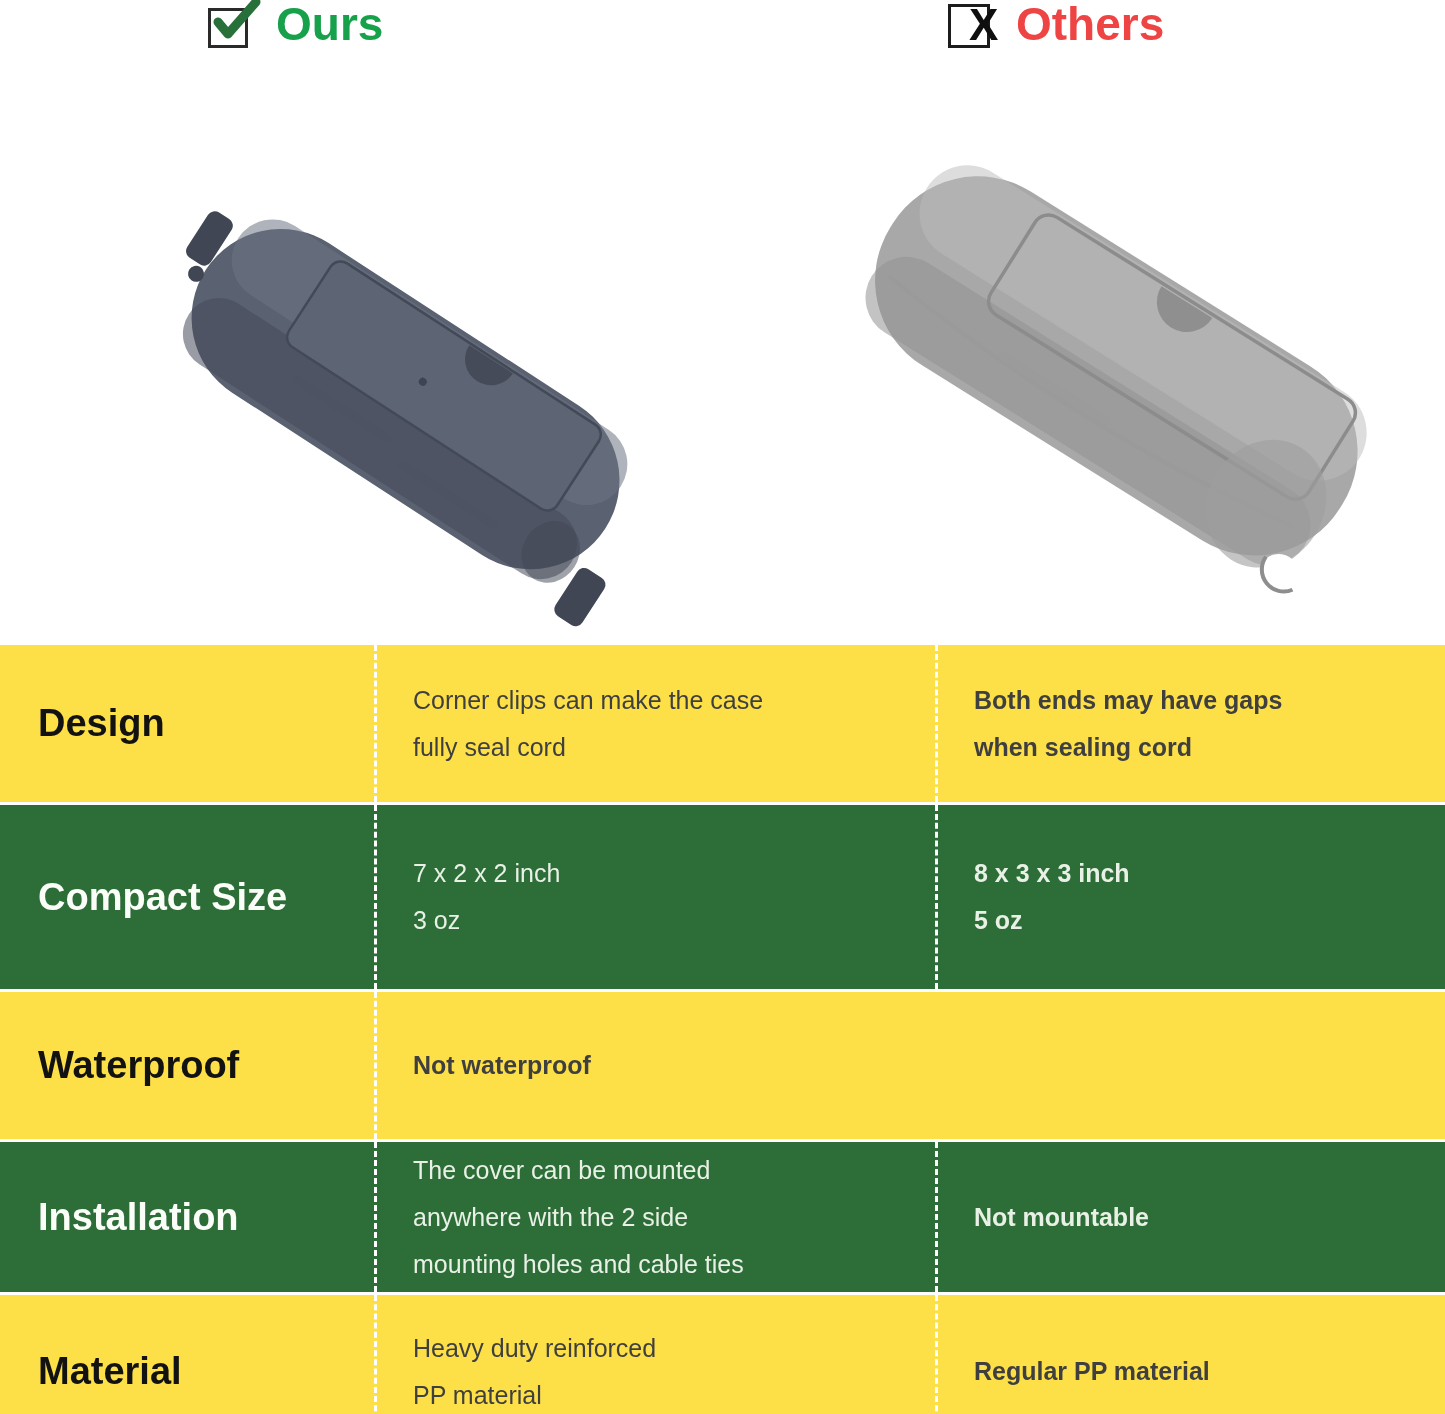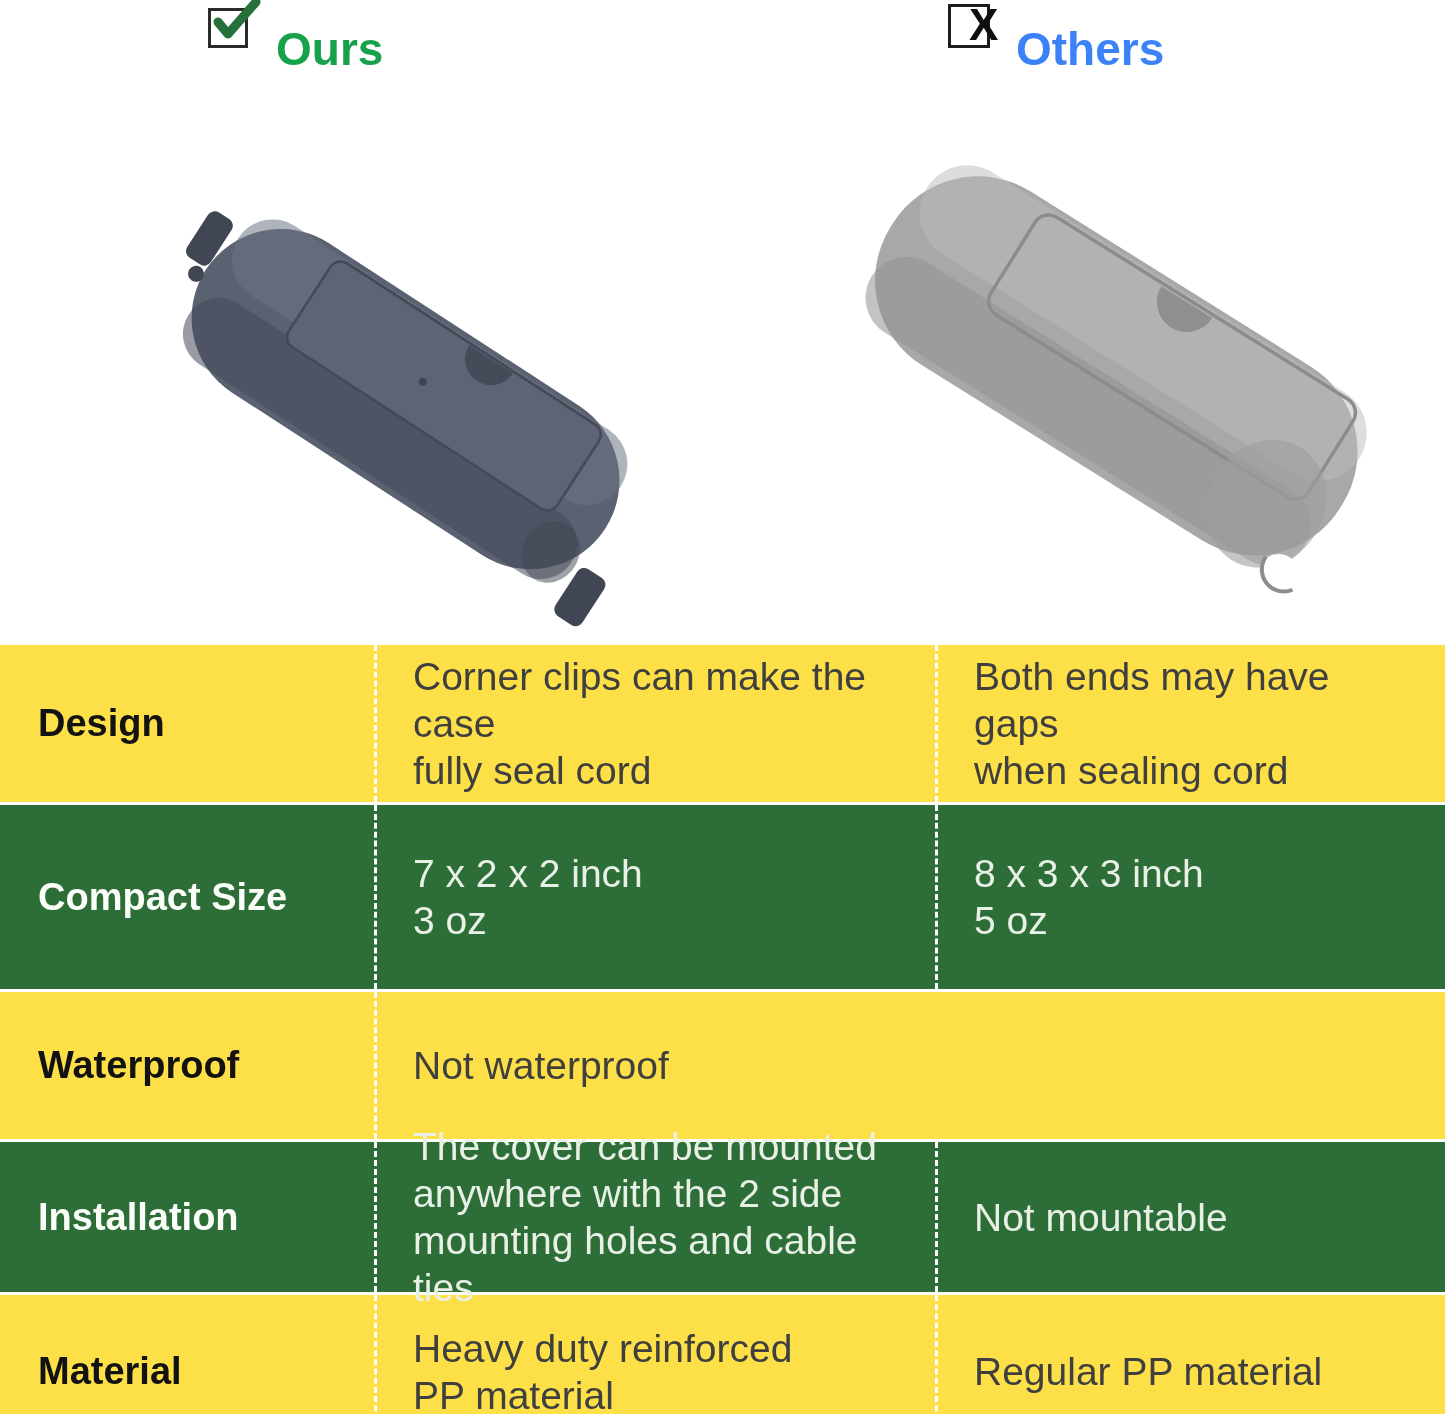--- a/index.html
+++ b/index.html
@@ -6,45 +6,45 @@
   #stage{
     position:relative;
     width:1445px;height:1414px;
     background:#ffffff;
     font-family:"Liberation Sans", sans-serif;
     overflow:hidden;
   }
 
   
   .col-header{position:absolute;top:0;display:flex;align-items:flex-start;gap:18px;}
-  .col-header .hdr-label{font-size:46px;font-weight:bold;line-height:48px;margin-top:25px;}
+  .col-header .hdr-label{font-size:46px;font-weight:bold;line-height:48px;}
   #hdr-ours{left:208px;}
   #hdr-ours .hdr-label{color:#18a14b;}
   #hdr-others{left:948px;}
-  #hdr-others .hdr-label{color:#3b82f6;}
+  #hdr-others .hdr-label{color:#ef4444;}
 
   .checkbox-wrap{position:relative;width:50px;height:50px;flex:0 0 auto;}
   .cb-box{position:absolute;left:0;top:8px;width:34px;height:34px;border:3px solid #2a2a2a;background:#ffffff;}
   .cb-check{position:absolute;left:2px;top:-4px;width:52px;height:48px;}
   .xb-box{position:absolute;left:0;top:4px;width:36px;height:38px;border:3px solid #1c1c1c;background:#ffffff;}
   .xb-x{position:absolute;left:21px;top:3px;font-size:44px;font-weight:bold;color:#0f0f0f;line-height:44px;}
 
   
   .product-svg{position:absolute;}
   #product-ours{left:105px;top:150px;}
   #product-others{left:795px;top:108px;}
 
   
   #comparison-table{position:absolute;left:0;top:645px;width:1445px;}
   .trow{display:flex;width:1445px;margin-bottom:3px;}
   .trow .cell{display:flex;flex-direction:column;justify-content:center;box-sizing:border-box;}
   .cell-label{width:377px;padding-left:38px;font-size:38px;font-weight:bold;}
   .cell-ours{width:561px;padding-left:36px;padding-right:20px;}
-  .cell-others{width:507px;padding-left:36px;padding-right:27px;}
-  .cell-ours,.cell-others{font-size:39px;line-height:47px;white-space:pre-line;}
+  .cell-others{width:507px;padding-left:36px;padding-right:27px;font-weight:bold;}
+  .cell-ours,.cell-others{font-size:25px;line-height:47px;white-space:pre-line;}
   .cell-label,.cell-ours{border-right:3px dashed #ffffff;}
 
   .row-normal{background:#fde047;}
   .row-normal .cell-label{color:#121212;}
   .row-normal .cell-ours,.row-normal .cell-others{color:#3f3f3f;}
   .row-highlight{background:#2d6e38;}
   .row-highlight .cell-label{color:#fbfdf8;}
   .row-highlight .cell-ours,.row-highlight .cell-others{color:#e9f1e6;}
 
   #row-0{height:157px;}

